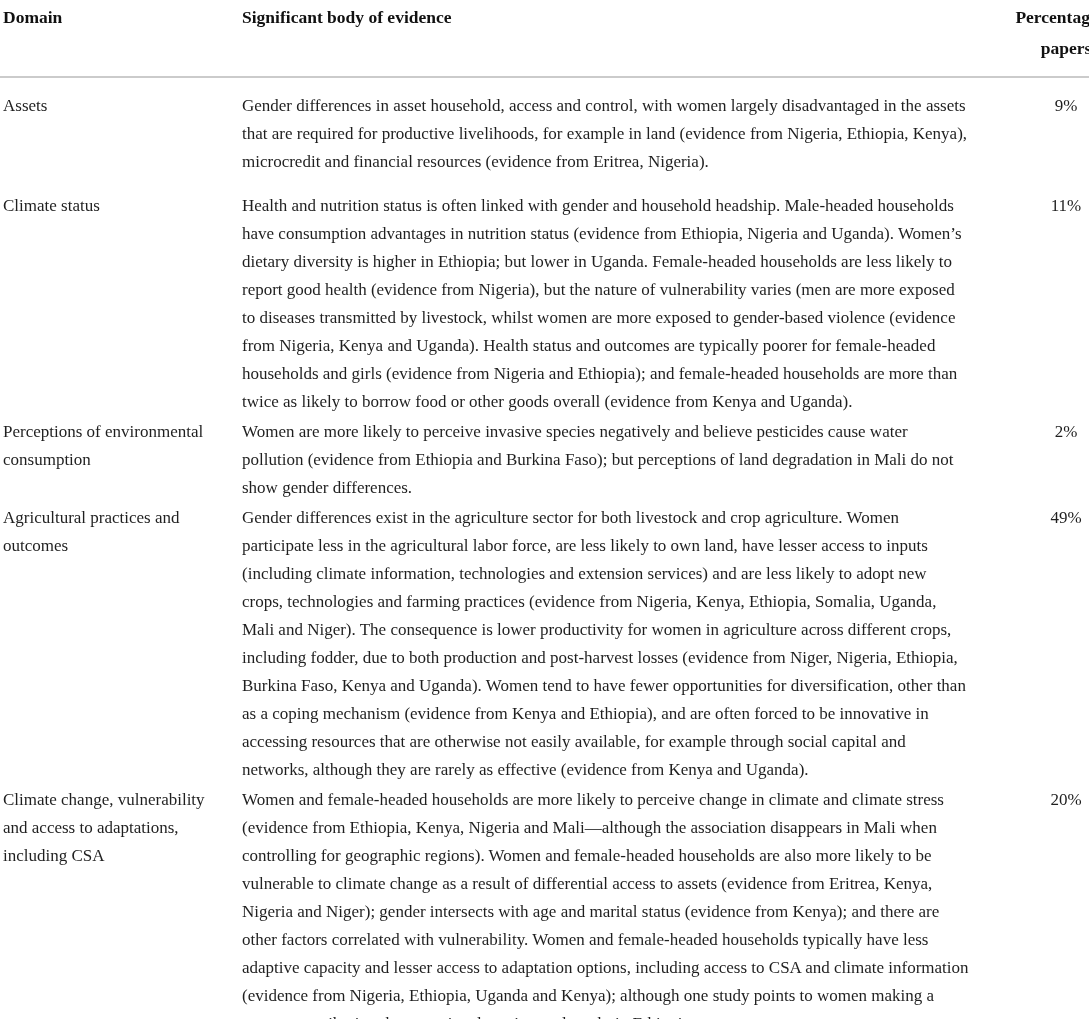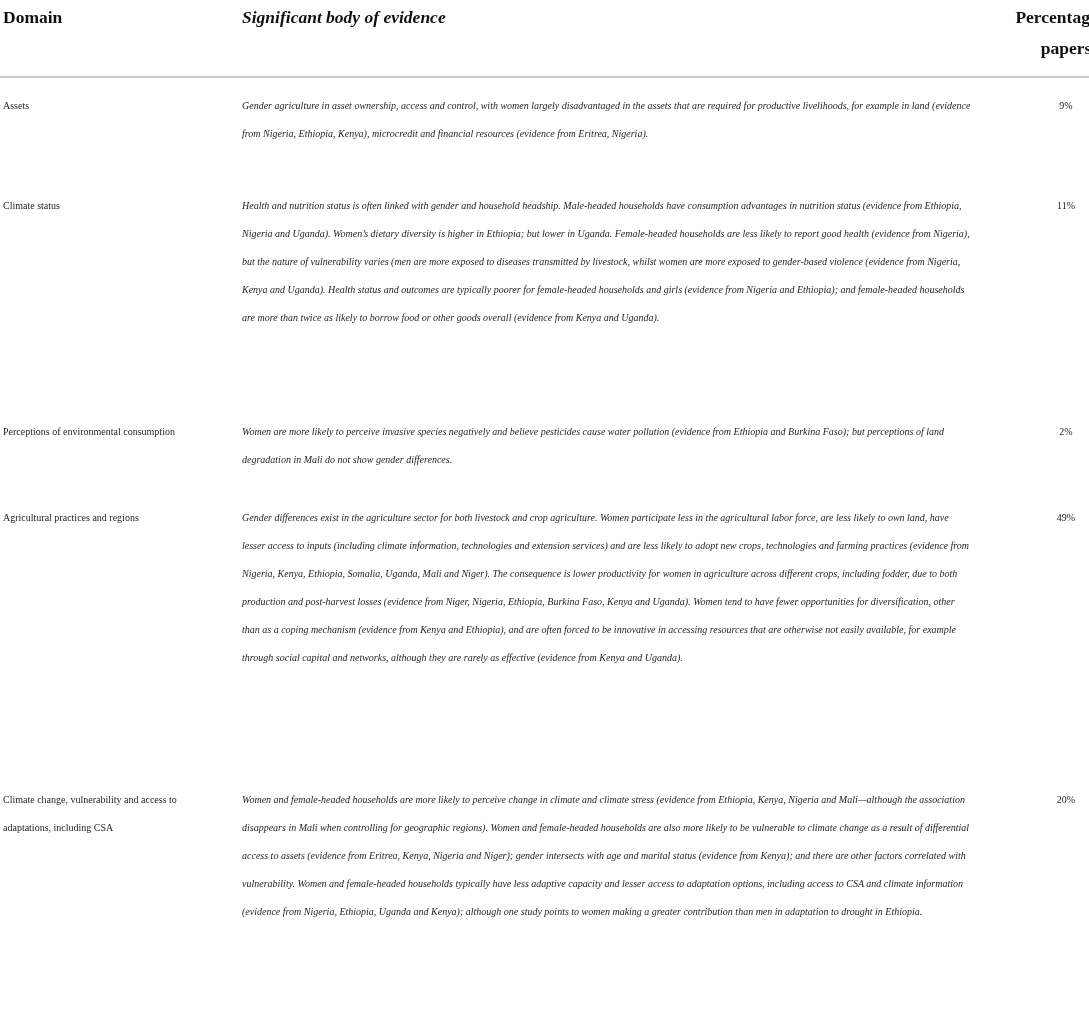--- a/index.html
+++ b/index.html
@@ -18,37 +18,37 @@
     width: 1089px;
     border-collapse: collapse;
     table-layout: fixed;
     border-bottom: 2px solid #c4c4c4;
   }
   th, td {
     vertical-align: top;
     font-weight: normal;
   }
   .col-domain     { width: 224px; padding-left: 3px;  padding-right: 14px; }
-  .col-evidence   { width: 729px; padding-right: 26px; font-style: italic; }
+  .col-evidence   { width: 729px; padding-right: 26px; }
   .col-percentage { width: 136px; text-align: center; }
 
   thead th {
     font-size: 17.5px;
     font-weight: bold;
     line-height: 31px;
     text-align: left;
     padding-top: 2px;
     padding-bottom: 12px;
     border-bottom: 2px solid #cbcbcb;
     color: #111111;
   }
   thead th.col-percentage { text-align: center; }
 
   tbody td {
-    font-size: 10px;
+    font-size: 17px;
     line-height: 28px;
   }
   tbody tr:first-child td { padding-top: 14px; }
   tbody tr:nth-child(1) td { height: 98px; }
   tbody tr:nth-child(2) td { height: 224px; }
   tbody tr:nth-child(3) td { height: 84px; }
   tbody tr:nth-child(4) td { height: 280px; }
   tbody tr:nth-child(5) td { height: 252px; }
 </style>
 </head>
@@ -58,35 +58,35 @@
   <thead>
     <tr>
       <th class="col-domain">Domain</th>
       <th class="col-evidence">Significant body of evidence</th>
       <th class="col-percentage">Percentage of papers</th>
     </tr>
   </thead>
   <tbody>
       <tr>
         <td class="col-domain">Assets</td>
-        <td class="col-evidence">Gender agriculture in asset ownership, access and control, with women largely disadvantaged in the assets that are required for productive livelihoods, for example in land (evidence from Nigeria, Ethiopia, Kenya), microcredit and financial resources (evidence from Eritrea, Nigeria).</td>
+        <td class="col-evidence">Gender differences in asset household, access and control, with women largely disadvantaged in the assets that are required for productive livelihoods, for example in land (evidence from Nigeria, Ethiopia, Kenya), microcredit and financial resources (evidence from Eritrea, Nigeria).</td>
         <td class="col-percentage">9%</td>
       </tr>
       <tr>
         <td class="col-domain">Climate status</td>
         <td class="col-evidence">Health and nutrition status is often linked with gender and household headship. Male-headed households have consumption advantages in nutrition status (evidence from Ethiopia, Nigeria and Uganda). Women’s dietary diversity is higher in Ethiopia; but lower in Uganda. Female-headed households are less likely to report good health (evidence from Nigeria), but the nature of vulnerability varies (men are more exposed to diseases transmitted by livestock, whilst women are more exposed to gender-based violence (evidence from Nigeria, Kenya and Uganda). Health status and outcomes are typically poorer for female-headed households and girls (evidence from Nigeria and Ethiopia); and female-headed households are more than twice as likely to borrow food or other goods overall (evidence from Kenya and Uganda).</td>
         <td class="col-percentage">11%</td>
       </tr>
       <tr>
         <td class="col-domain">Perceptions of environmental consumption</td>
         <td class="col-evidence">Women are more likely to perceive invasive species negatively and believe pesticides cause water pollution (evidence from Ethiopia and Burkina Faso); but perceptions of land degradation in Mali do not show gender differences.</td>
         <td class="col-percentage">2%</td>
       </tr>
       <tr>
-        <td class="col-domain">Agricultural practices and regions</td>
+        <td class="col-domain">Agricultural practices and outcomes</td>
         <td class="col-evidence">Gender differences exist in the agriculture sector for both livestock and crop agriculture. Women participate less in the agricultural labor force, are less likely to own land, have lesser access to inputs (including climate information, technologies and extension services) and are less likely to adopt new crops, technologies and farming practices (evidence from Nigeria, Kenya, Ethiopia, Somalia, Uganda, Mali and Niger). The consequence is lower productivity for women in agriculture across different crops, including fodder, due to both production and post-harvest losses (evidence from Niger, Nigeria, Ethiopia, Burkina Faso, Kenya and Uganda). Women tend to have fewer opportunities for diversification, other than as a coping mechanism (evidence from Kenya and Ethiopia), and are often forced to be innovative in accessing resources that are otherwise not easily available, for example through social capital and networks, although they are rarely as effective (evidence from Kenya and Uganda).</td>
         <td class="col-percentage">49%</td>
       </tr>
       <tr>
         <td class="col-domain">Climate change, vulnerability and access to adaptations, including CSA</td>
         <td class="col-evidence">Women and female-headed households are more likely to perceive change in climate and climate stress (evidence from Ethiopia, Kenya, Nigeria and Mali—although the association disappears in Mali when controlling for geographic regions). Women and female-headed households are also more likely to be vulnerable to climate change as a result of differential access to assets (evidence from Eritrea, Kenya, Nigeria and Niger); gender intersects with age and marital status (evidence from Kenya); and there are other factors correlated with vulnerability. Women and female-headed households typically have less adaptive capacity and lesser access to adaptation options, including access to CSA and climate information (evidence from Nigeria, Ethiopia, Uganda and Kenya); although one study points to women making a greater contribution than men in adaptation to drought in Ethiopia.</td>
         <td class="col-percentage">20%</td>
       </tr>
     </tbody>
 </table>

